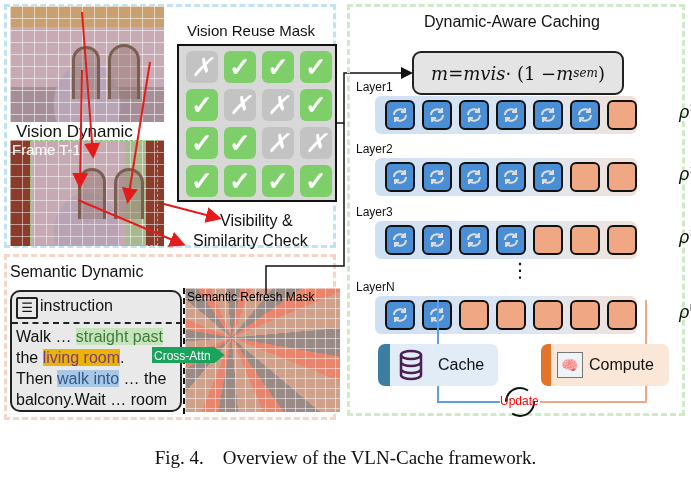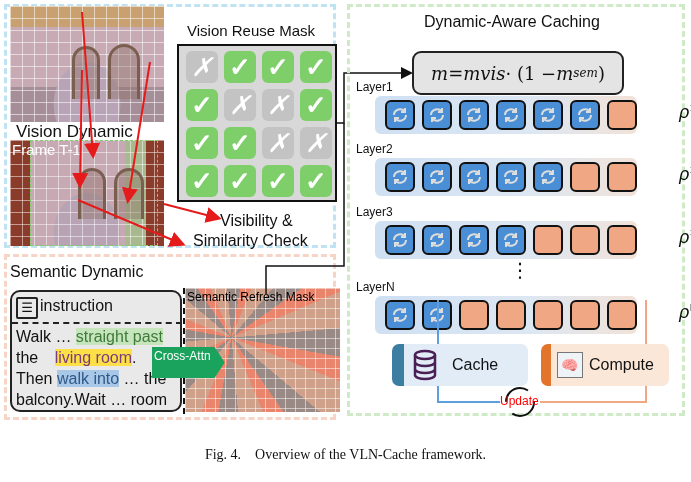--- a/index.html
+++ b/index.html
@@ -30,30 +30,30 @@
   .formula{left:412px;top:51px;width:212px;height:44px;background:#e4e4e4;border:2px solid #222;border-radius:9px;box-sizing:border-box;display:flex;align-items:center;justify-content:center;font-family:"DejaVu Serif",serif;font-style:italic;font-size:18px;}
   .layer-label{font-size:12px;}
   .row{height:38px;border-radius:6px;background:linear-gradient(90deg,#cfe0f3 0%,#dde7f2 60%,#f2e2d8 100%);display:flex;align-items:center;padding-left:10px;gap:7px;box-sizing:border-box;}
   .blk{width:30px;height:30px;border:2px solid #111;border-radius:6px;box-sizing:border-box;display:flex;align-items:center;justify-content:center;}
   .blk.cached{background:#4a8fd6;}
   .blk.comp{background:#efa883;}
   .rho{font-family:Liberation Mono, monospace;font-style:italic;font-size:18px;margin-left:34px;}
   .rho sup{font-size:11px;font-style:normal;}
   .instr{left:10px;top:290px;width:172px;height:122px;border:2px solid #222;border-radius:10px;background:#e9e9e9;box-sizing:border-box;}
   .hl-g{background:#c7e5bd;color:#3f7a3b;}
-  .hl-p{background:#fde047;color:#7a3d7d;margin-left:12px;}
+  .hl-p{background:#eab308;color:#7a3d7d;}
   .hl-b{background:#a9c7e6;color:#2f5a8a;}
   .sem-img{left:185px;top:288px;width:155px;height:124px;overflow:hidden;
     background:
       linear-gradient(rgba(255,255,255,.5) 1px,transparent 1px) 0 0/10px 10px,
       linear-gradient(90deg,rgba(255,255,255,.5) 1px,transparent 1px) 0 0/10px 10px,
       repeating-conic-gradient(from 10deg at 30% 40%,#e9846d 0 12deg,#cfa08a 12deg 30deg,#9a8a86 30deg 45deg),
       #b89b8e;}
-  .tag-box{left:392px;top:344px;width:136px;height:42px;border-radius:7px;display:flex;align-items:center;box-sizing:border-box;}
-  .caption{left:0;width:691px;top:447px;text-align:center;font-family:"Liberation Serif",serif;font-size:14px;}
+  .tag-box{left:378px;top:344px;width:120px;height:42px;border-radius:7px;display:flex;align-items:center;box-sizing:border-box;}
+  .caption{left:0;width:691px;top:447px;text-align:center;font-family:"Liberation Serif",serif;font-size:19px;}
 </style>
 </head>
 <body>
 
 <div class="abs panel-vision"></div>
 <div class="abs frame" style="left:10px;top:6px;width:154px;height:116px;">
   <div class="photo"></div>
   <div class="arch" style="left:62px;top:40px;width:22px;height:50px;"></div>
   <div class="arch" style="left:98px;top:38px;width:26px;height:52px;"></div>
 </div>
@@ -113,21 +113,21 @@
   <div class="abs" id="instr-lines" style="left:4px;top:34px;font-size:16px;line-height:21px;white-space:nowrap;">
       <div><span>Walk … </span><span class="hl-g">straight past</span><span></span></div>
       <div><span>the </span><span class="hl-p">living room</span><span>.</span></div>
       <div><span>Then </span><span class="hl-b">walk into</span><span> … the</span></div>
       <div><span>balcony.Wait … room</span><span></span></div>
     </div>
 </div>
 <div class="abs" style="left:183px;top:288px;height:126px;border-left:2px dashed #111;"></div>
 <div class="abs sem-img"></div>
 <div class="abs label" style="left:187px;top:290px;color:#000000;font-size:12px;">Semantic Refresh Mask</div>
-<div class="abs" style="left:152px;top:347px;height:31px;background:#1aa35c;color:#fff;font-size:12px;line-height:18px;padding:0 14px 0 2px;clip-path:polygon(0 0,86% 0,100% 50%,86% 100%,0 100%);"><span>Cross-Attn</span></div>
+<div class="abs" style="left:152px;top:347px;height:16px;background:#1aa35c;color:#fff;font-size:12px;line-height:18px;padding:0 14px 0 2px;clip-path:polygon(0 0,86% 0,100% 50%,86% 100%,0 100%);"><span>Cross-Attn</span></div>
 
 <svg class="abs" style="left:260px;top:60px;" width="160" height="240">
   <defs>
       <marker id="ka" markerWidth="8" markerHeight="8" refX="6" refY="4" orient="auto">
         <path d="M0,0 L8,4 L0,8 z" fill="#111"></path>
       </marker>
     </defs>
   <polyline points="77,63 84,63 84,13 150,13" fill="none" stroke="#111" stroke-width="1.5" marker-end="url(#ka)"></polyline>
   <polyline points="6,234 6,206 84,206 84,63" fill="none" stroke="#111" stroke-width="1.5"></polyline>
 </svg>

